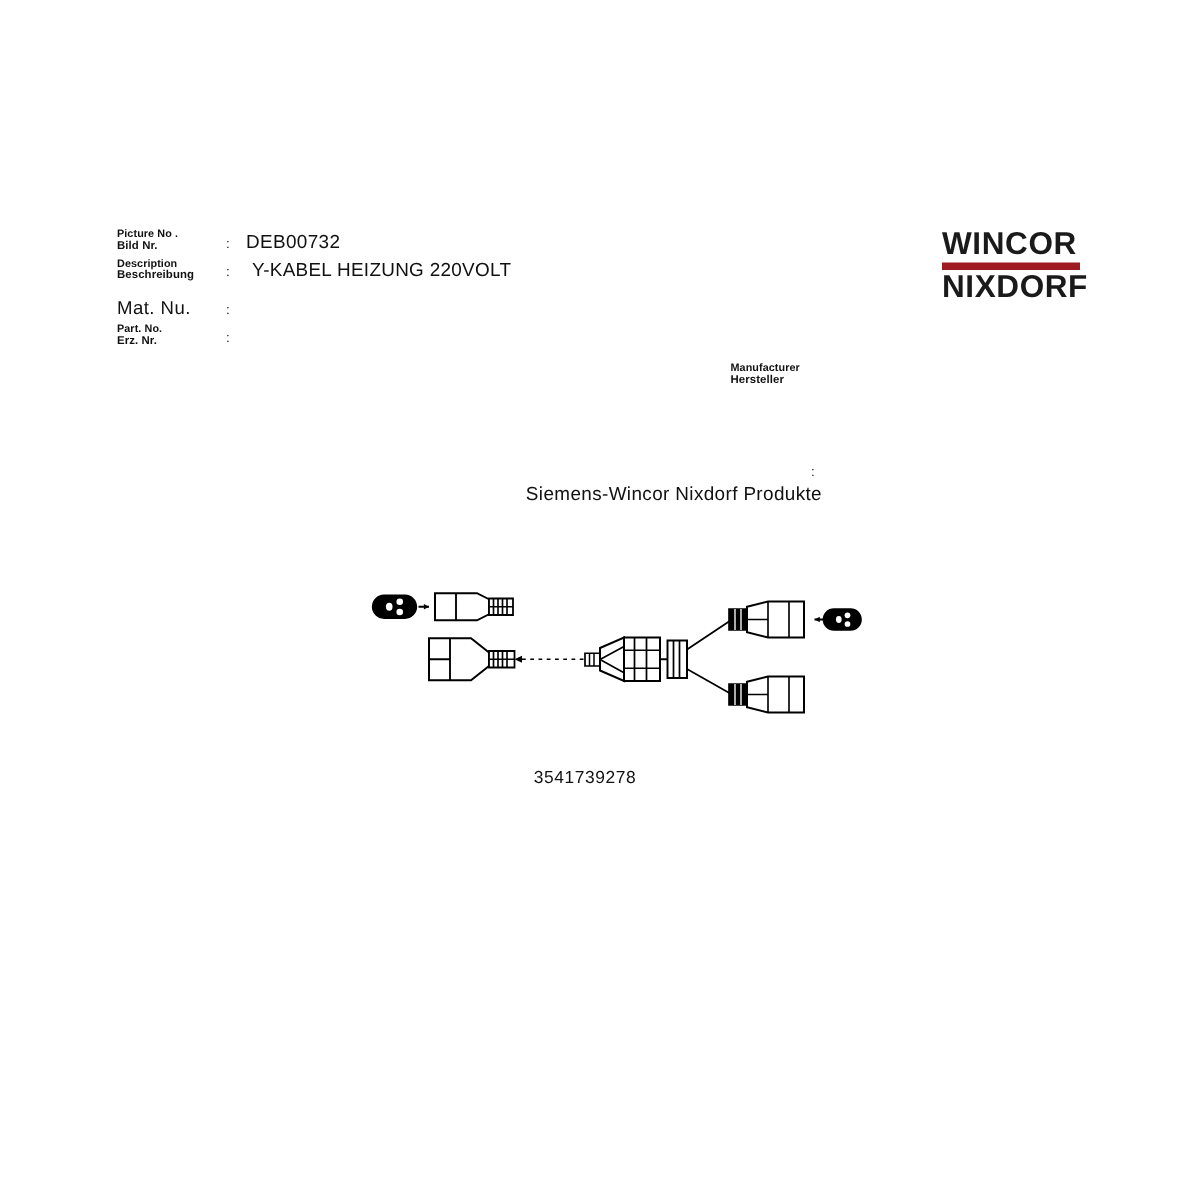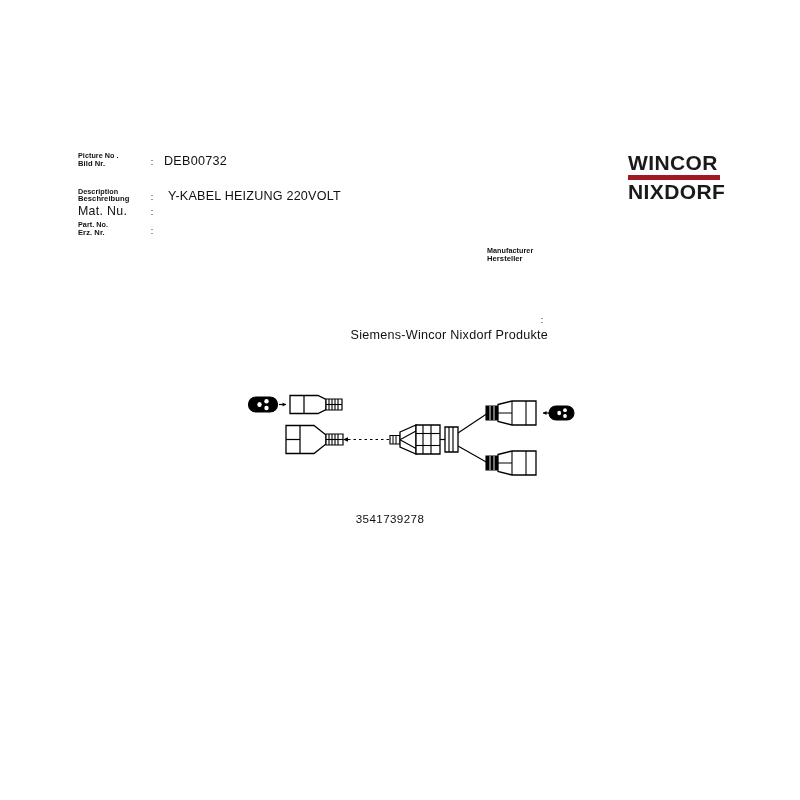--- a/index.html
+++ b/index.html
@@ -72,22 +72,22 @@
   .spec-value {
     flex: 1 1 auto;
     font-size: 12.6px;
     letter-spacing: 0.25px;
     color: #111;
     white-space: nowrap;
     padding-left: 6px;
   }
 
   .row-picture  { margin-top: 0px; justify-content: center;  }
-  .row-desc     { margin-top: 20px; align-items: flex-end;  }
-  .row-mat      { margin-top: 2px;  }
+  .row-desc     { margin-top: 4px; align-items: flex-end;  }
+  .row-mat      { margin-top: 12px;  }
   .row-erz      { margin-top: 3px;  }
   .row-manu     { margin-top: 10px; flex-direction: column;  }
 
   .row-desc .spec-value   { padding-left: 10px; letter-spacing: 0.2px; }
   .row-mat  .spec-value   { padding-left: 6px; }
   .row-manu .spec-value   { padding-left: 6px; }
 
   
   .logo {
     position: absolute;

